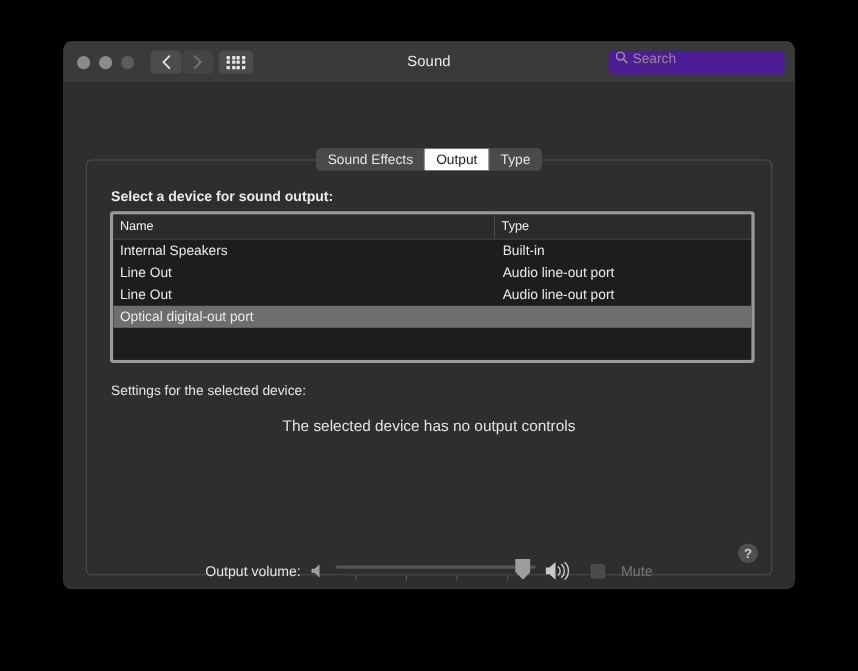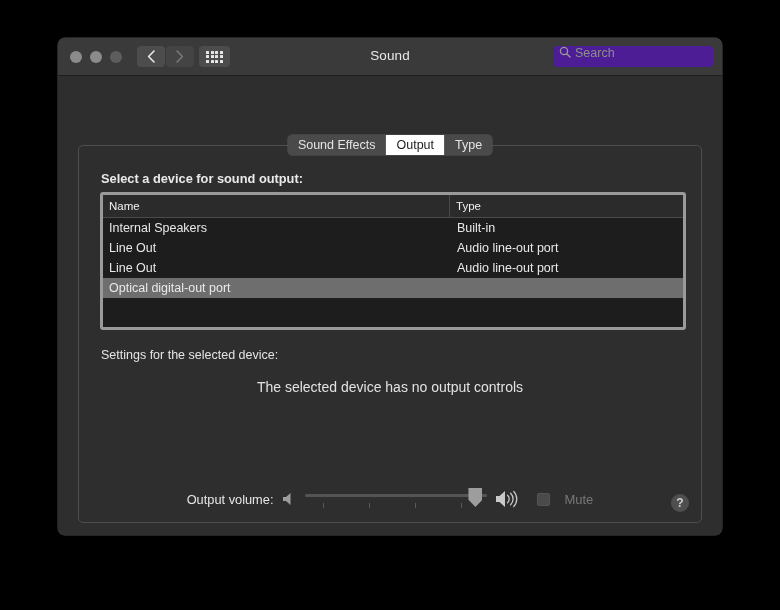--- a/index.html
+++ b/index.html
@@ -266,21 +266,21 @@
     line-height: 18px;
     text-align: center;
     font-weight: bold;
   }
 
   
   .volume-row {
     position: absolute;
     left: 0;
     right: 0;
-    top: 410px;
+    top: 430px;
     height: 26px;
     display: flex;
     align-items: center;
     justify-content: center;
     text-align: right;
   }
   .volume-label {
     font-size: 12.8px;
     color: #e6e6e6;
     margin-right: 10px;

